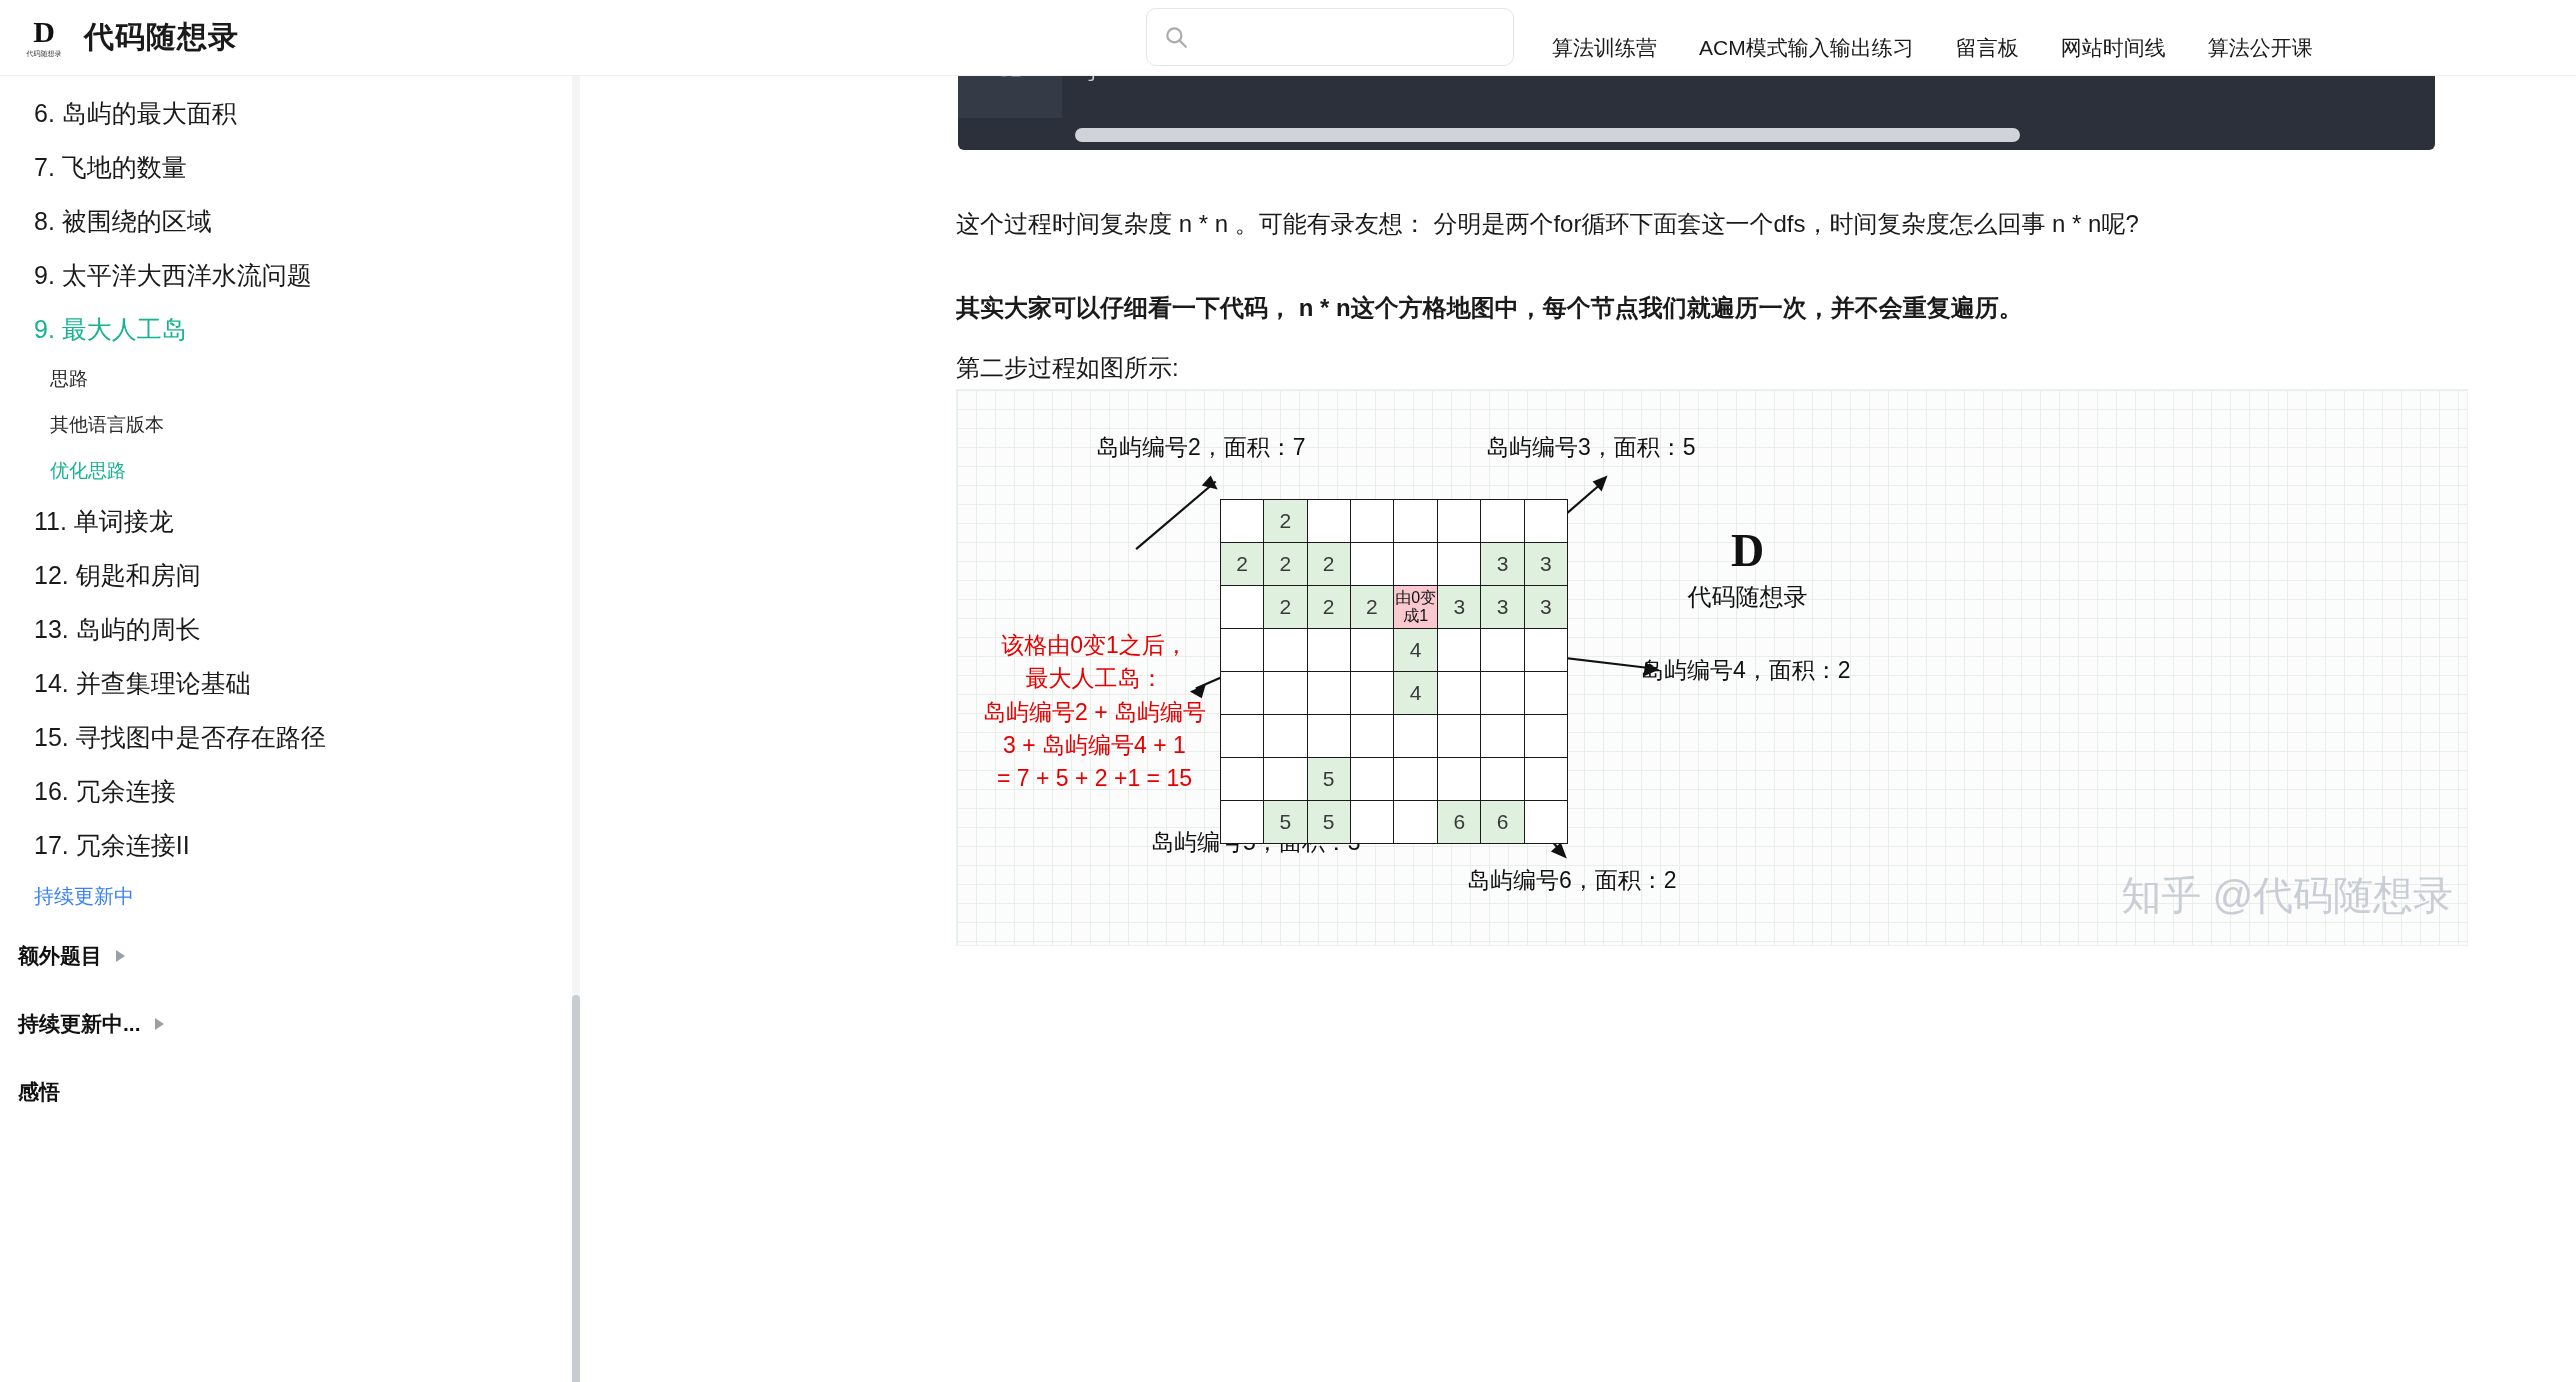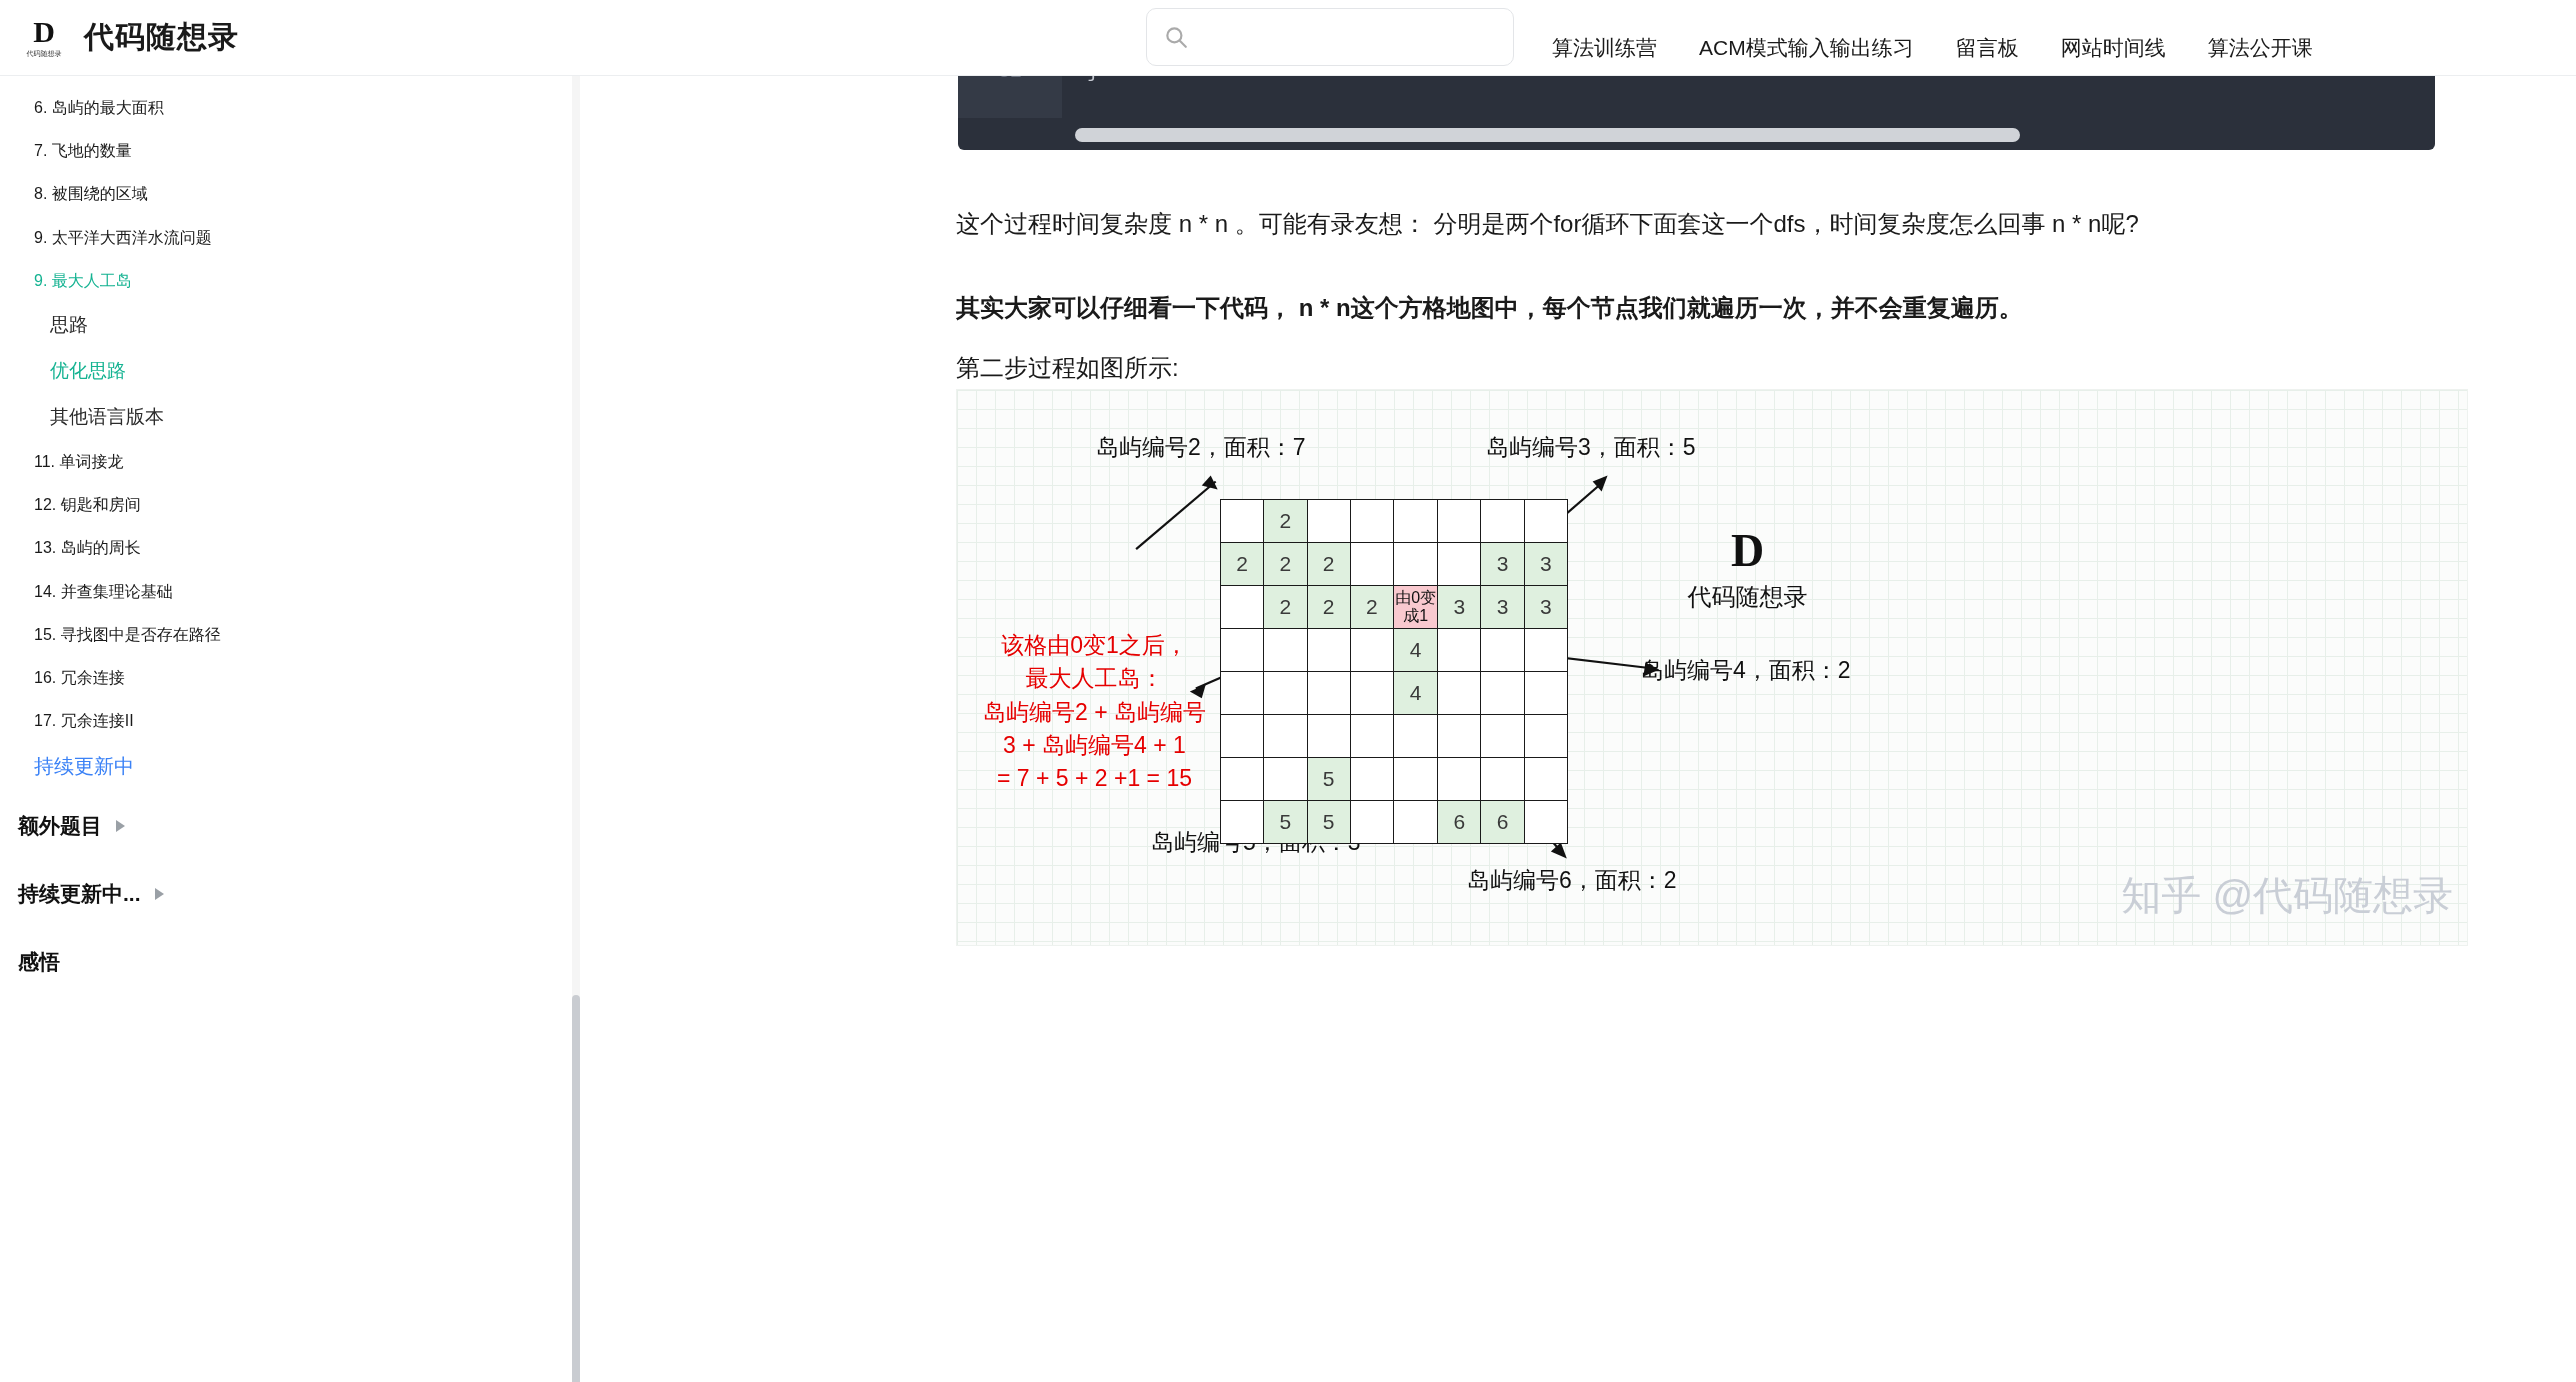--- a/index.html
+++ b/index.html
@@ -54,21 +54,21 @@
   .nav a:last-child { margin-right: 20px; }
 
   
   .sidebar {
     position: absolute; top: 76px; left: 0; width: 575px; height: 1307px;
     background: #ffffff; overflow: hidden;
     border-right: 1px solid #f0f0f0;
   }
   .side-list { padding-top: 10px; }
   .side-item {
-    font-size: 16px; color: #1a1a1a; padding: 12px 0 12px 34px; line-height: 1.2; white-space: nowrap;
+    font-size: 25px; color: #1a1a1a; padding: 12px 0 12px 34px; line-height: 1.2; white-space: nowrap;
   }
   .side-item.active { color: #15b392; font-weight: 500; }
   .side-sub { font-size: 19px; color: #2b2b2b; padding: 10px 0 10px 50px; white-space: nowrap; }
   .side-sub.active { color: #15b392; }
   .side-item.plain { font-size: 20px; color: #3b82f6; }
   .side-group {
     font-size: 21px; font-weight: bold; color: #111; padding: 22px 0 18px 18px;
     display: flex; align-items: center; white-space: nowrap;
   }
   .caret {
@@ -197,22 +197,22 @@
   </div>
 
   <div class="sidebar">
     <div class="side-list">
       <div class="side-item">6. 岛屿的最大面积</div>
       <div class="side-item">7. 飞地的数量</div>
       <div class="side-item">8. 被围绕的区域</div>
       <div class="side-item">9. 太平洋大西洋水流问题</div>
       <div class="side-item active">9. 最大人工岛</div>
       <div class="side-sub">思路</div>
+      <div class="side-sub">其他语言版本</div>
       <div class="side-sub active">优化思路</div>
-      <div class="side-sub">其他语言版本</div>
       <div class="side-item">11. 单词接龙</div>
       <div class="side-item">12. 钥匙和房间</div>
       <div class="side-item">13. 岛屿的周长</div>
       <div class="side-item">14. 并查集理论基础</div>
       <div class="side-item">15. 寻找图中是否存在路径</div>
       <div class="side-item">16. 冗余连接</div>
       <div class="side-item">17. 冗余连接II</div>
       <div class="side-item plain">持续更新中</div>
 
       <div class="side-group">

